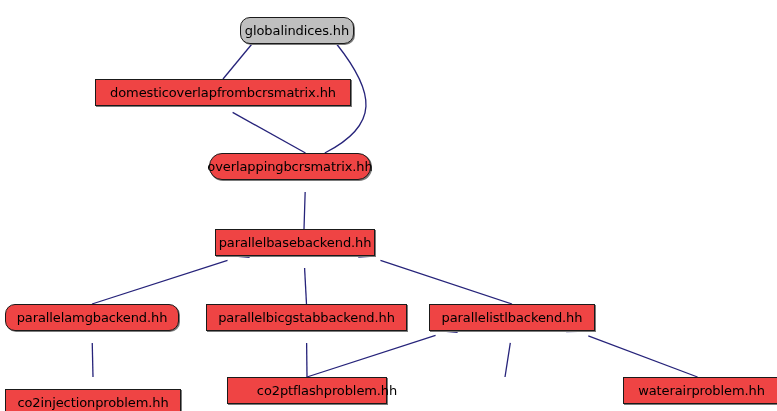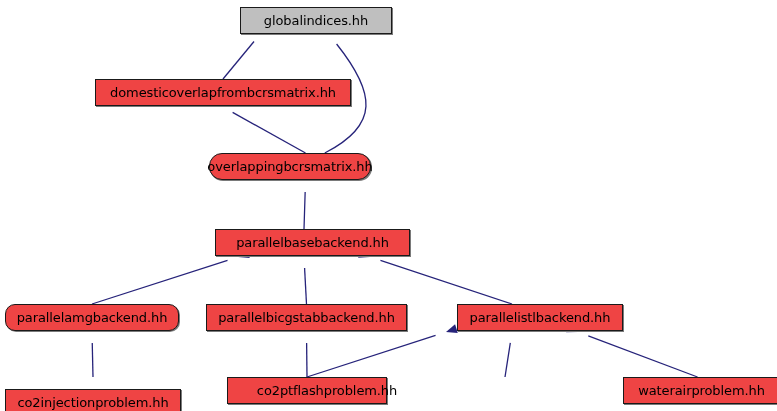--- a/index.html
+++ b/index.html
@@ -72,39 +72,39 @@
       <polygon points="0,0 -4.5,11 4.5,11" fill="#26237a" transform="translate(92,332) rotate(178.72696997994328)"></polygon>
       <path d="M307,377 L306.6222146783391,342.99932105051937" fill="none" stroke="#26237a" stroke-width="1.3"></path>
       <polygon points="0,0 -4.5,11 4.5,11" fill="#26237a" transform="translate(306.5,332) rotate(179.36340642403653)"></polygon>
       <path d="M307,377 L435.5347590270574,335.3880276531109" fill="none" stroke="#26237a" stroke-width="1.3"></path>
       <polygon points="0,0 -4.5,11 4.5,11" fill="#26237a" transform="translate(446,332) rotate(252.06110613747325)"></polygon>
       <path d="M505,377 L510.3092229308994,342.8692811585037" fill="none" stroke="#26237a" stroke-width="1.3"></path>
       <polygon points="0,0 -4.5,11 4.5,11" fill="#26237a" transform="translate(512,332) rotate(188.84181456019166)"></polygon>
       <path d="M697.5,377 L588.2943009240254,335.87651499231083" fill="none" stroke="#26237a" stroke-width="1.3"></path>
       <polygon points="0,0 -4.5,11 4.5,11" fill="#26237a" transform="translate(578,332) rotate(110.63482030218317)"></polygon>
     </svg>
-<div class="node-box highlight" style="left: 240px; top: 7px; width: 152px; height: 27px;">
+<div class="node-box highlight" style="left: 240px; top: 17px; width: 114px; height: 27px; border-radius: 10px;">
       <span class="node-label">globalindices.hh</span>
     </div>
     <div class="node-box" style="left: 95px; top: 79px; width: 256px; height: 27px;">
       <span class="node-label">domesticoverlapfrombcrsmatrix.hh</span>
     </div>
     <div class="node-box" style="left: 209px; top: 153px; width: 162px; height: 27px; border-radius: 13px;">
       <span class="node-label">overlappingbcrsmatrix.hh</span>
     </div>
-    <div class="node-box" style="left: 215px; top: 229px; width: 195px; height: 27px;">
+    <div class="node-box" style="left: 215px; top: 229px; width: 160px; height: 27px;">
       <span class="node-label">parallelbasebackend.hh</span>
     </div>
     <div class="node-box" style="left: 5px; top: 304px; width: 174px; height: 27px; border-radius: 10px;">
       <span class="node-label">parallelamgbackend.hh</span>
     </div>
     <div class="node-box" style="left: 206px; top: 304px; width: 201px; height: 27px;">
       <span class="node-label">parallelbicgstabbackend.hh</span>
     </div>
-    <div class="node-box" style="left: 429px; top: 304px; width: 166px; height: 27px; margin-left: 28px;">
+    <div class="node-box" style="left: 429px; top: 304px; width: 166px; height: 27px;">
       <span class="node-label">parallelistlbackend.hh</span>
     </div>
     <div class="node-box" style="left: 5px; top: 389px; width: 176px; height: 27px;">
       <span class="node-label">co2injectionproblem.hh</span>
     </div>
     <div class="node-box" style="left: 227px; top: 377px; width: 160px; height: 27px; padding-left: 40px;">
       <span class="node-label">co2ptflashproblem.hh</span>
     </div>
     <div class="node-box" style="left: 623px; top: 377px; width: 157px; height: 27px;">
       <span class="node-label">waterairproblem.hh</span>

